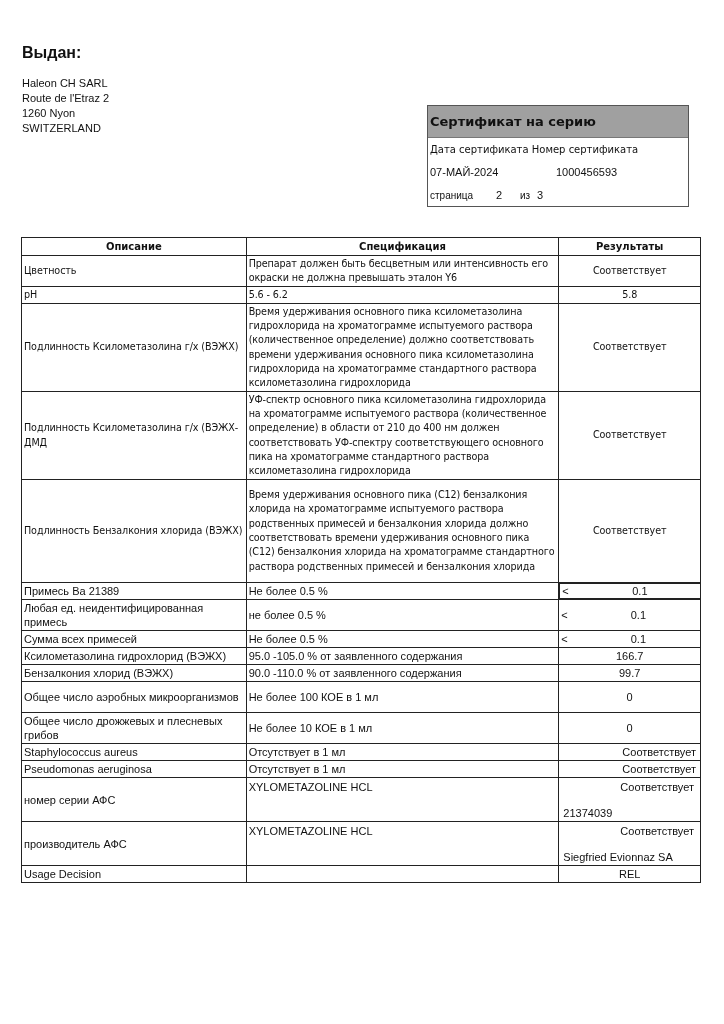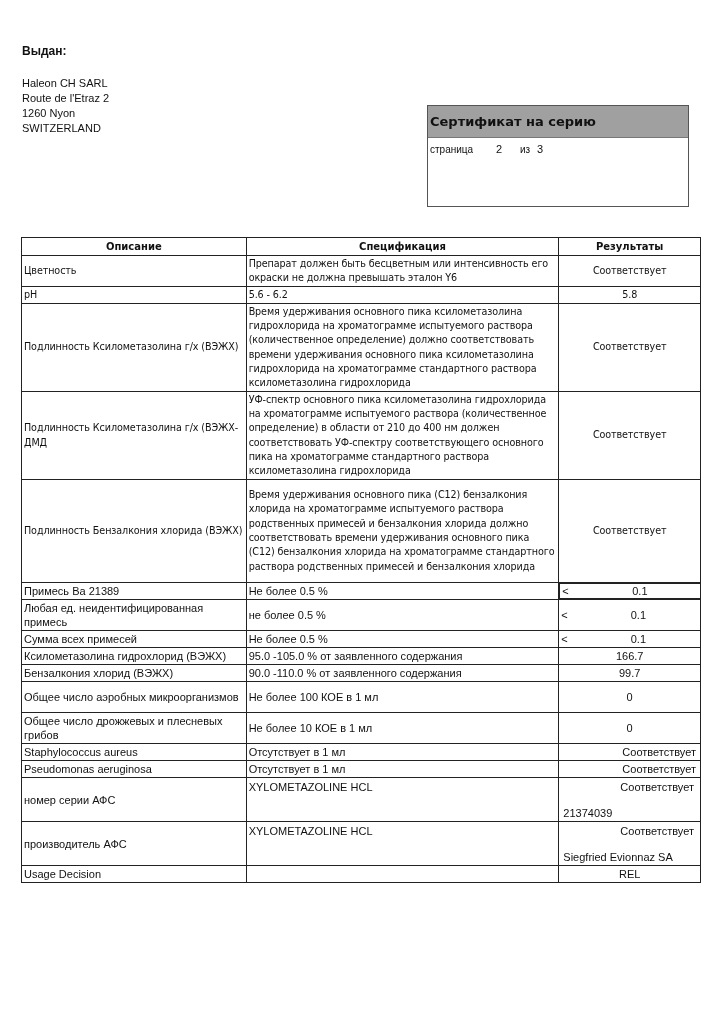--- a/index.html
+++ b/index.html
@@ -1,17 +1,17 @@
 <!DOCTYPE html>
 <html><head>
 <meta charset="utf-8">
 <style>
   html, body { margin:0; padding:0; background:#fff; }
   body { width:724px; height:1024px; position:relative; overflow:hidden; font-family:"Liberation Sans", sans-serif; color:#111; }
-  .issued-label { position:absolute; left:22px; top:44px; font-size:12px; font-weight:bold; }
+  .issued-label { position:absolute; left:22px; top:44px; font-size:16px; font-weight:bold; }
   .addr { position:absolute; left:22px; top:76px; font-size:11px; line-height:15px; }
   .addr div { white-space:nowrap; }
   .cert { position:absolute; left:427px; top:105px; width:262px; height:102px; border:1px solid #555; box-sizing:border-box; font-family:"DejaVu Sans", sans-serif; }
   .cert-head { background:#a0a0a0; height:32px; border-bottom:1px solid #777; box-sizing:border-box; font-weight:bold; font-size:13px; line-height:31px; padding-left:2px; }
   .cert-line { font-size:10px; padding-left:2px; height:23px; line-height:23px; white-space:nowrap; }
   .cert-line span { display:inline-block; }
   .cert-line.alt { font-family:"Liberation Sans", sans-serif; font-size:11px; }
   table.res { position:absolute; left:21px; top:237px; width:680px; border-collapse:collapse; table-layout:fixed; font-size:11px; }
   table.res td, table.res th { border:1px solid #222; padding:0 2px; vertical-align:middle; }
   table.res th { font-family:"DejaVu Sans", sans-serif; font-size:10px; font-weight:bold; height:17px; text-align:center; }
@@ -31,20 +31,27 @@
 <div class="issued-label">Выдан:</div>
 <div class="addr">
   <div>Haleon CH SARL</div>
   <div>Route de l'Etraz 2</div>
   <div>1260 Nyon</div>
   <div>SWITZERLAND</div>
 </div>
 
 <div class="cert">
   <div class="cert-head">Сертификат на серию</div>
+  <div class="cert-line">
+    <span>Дата сертификата</span>
+    <span>Номер сертификата</span>
+  </div>
+  <div class="cert-line alt">
+    <span style="width:126px">07-МАЙ-2024</span><span>1000456593</span>
+  </div>
   <div class="cert-line alt">
     <span style="width:66px;font-size:10px">страница</span><span style="width:24px">2</span><span style="width:14px;font-size:10px">из</span> <span>3</span>
   </div>
 </div>
 
 <table class="res">
   <colgroup>
       <col class="c1">
       <col class="c2">
       <col class="c3">

